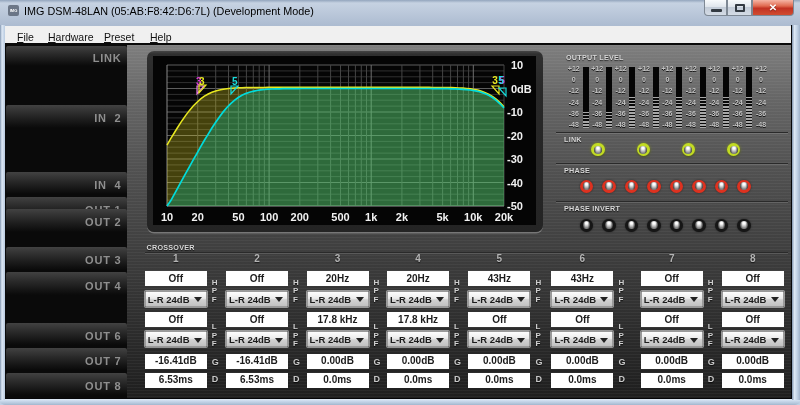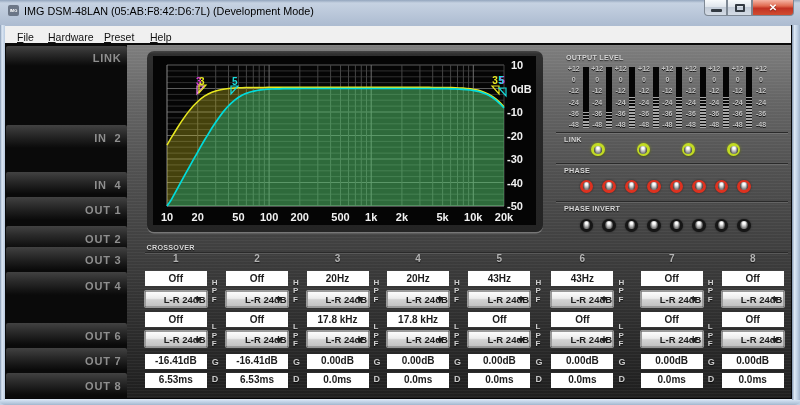--- a/index.html
+++ b/index.html
@@ -35,21 +35,21 @@
 .led { position:absolute; width:13.4px; height:13.4px; border-radius:50%; box-shadow:0 0 2px rgba(0,0,0,0.55); }
 .led.link { background:#c2db24; box-shadow:0 0 3px rgba(150,170,30,0.8),0 1px 2px rgba(0,0,0,0.5); }
 .led.mute { background:#dd3220; box-shadow:0 0 2px rgba(0,0,0,0.5); }
 .led.phase { background:#161616; }
 .ball { position:absolute; left:2.8px; top:2.8px; width:7.8px; height:7.8px; border-radius:50%;
   background:linear-gradient(90deg, rgba(40,40,40,0.65) 0, rgba(40,40,40,0) 32% 68%, rgba(40,40,40,0.65) 100%),
              radial-gradient(circle at 50% 26%, #ffffff 0 13%, #c9c9c9 40%, #858585 70%, #a8a8a8 100%);
   box-shadow:inset 0 0 1px rgba(0,0,0,0.6); }
 .xnum { position:absolute; text-align:center; font-size:10px; font-weight:bold; color:#b4b4b4; text-shadow:0 1px 1px rgba(0,0,0,0.6); }
 .xbox { position:absolute; background:#fff; text-align:center; font-size:10px; font-weight:bold; color:#1c1c1c; }
-.xdrop { position:absolute; background:linear-gradient(180deg,#fdfdfd 0,#ececec 45%,#d2d2d2 55%,#c2c2c2 100%); border:1px solid #9a9a9a; box-shadow:0 0 0 1px rgba(255,255,255,0.5); border-radius:1px; text-align:left; padding-left:18px; font-size:9.5px; font-weight:bold; color:#1c1c1c; }
+.xdrop { position:absolute; background:linear-gradient(180deg,#fdfdfd 0,#ececec 45%,#d2d2d2 55%,#c2c2c2 100%); border:1px solid #9a9a9a; box-shadow:0 0 0 1px rgba(255,255,255,0.5); border-radius:1px; text-align:left; padding-left:2px; font-size:9.5px; font-weight:bold; color:#1c1c1c; }
 .arr { position:absolute; right:4px; top:50%; margin-top:-1.5px; width:0; height:0; border-left:4px solid transparent; border-right:4px solid transparent; border-top:5px solid #222; }
 .xlet { position:absolute; font-size:8px; font-weight:bold; color:#d0d0d0; text-shadow:0 1px 1px rgba(0,0,0,0.7); }
 .xlet2 { position:absolute; font-size:9px; font-weight:bold; color:#c8c8c8; text-shadow:0 1px 1px rgba(0,0,0,0.7); }
 .brd { position:absolute; }
 </style></head>
 <body>
 <div class="titlebar">
   <div class="ticon">IMG</div>
   <div class="ttext">IMG DSM-48LAN (05:AB:F8:42:D6:7L) (Development Mode)</div>
 </div>
@@ -66,24 +66,24 @@
   <span class="mi" style="left:12px;"><u>F</u>ile</span>
   <span class="mi" style="left:43px;"><u>H</u>ardware</span>
   <span class="mi" style="left:99px;"><u>P</u>reset</span>
   <span class="mi" style="left:145px;"><u>H</u>elp</span>
 </div>
 <div class="content">
  <div class="metal"></div>
 </div>
 <div id="abs" style="position:absolute;left:0;top:0;width:800px;height:405px;">
 <div class="sbtn" style="top:46.0px;height:19.5px;">LINK</div>
-<div class="sbtn" style="top:125px;height:22.5px;">IN&nbsp;&nbsp;2</div>
+<div class="sbtn" style="top:105px;height:22.5px;">IN&nbsp;&nbsp;2</div>
 <div class="sbtn" style="top:171.9px;height:22.5px;">IN&nbsp;&nbsp;4</div>
 <div class="sbtn" style="top:197.0px;height:22.5px;">OUT&nbsp;1</div>
-<div class="sbtn" style="top:226px;height:22.5px;">OUT&nbsp;2</div>
+<div class="sbtn" style="top:209px;height:22.5px;">OUT&nbsp;2</div>
 <div class="sbtn" style="top:247.2px;height:22.5px;">OUT&nbsp;3</div>
 <div class="sbtn" style="top:272.3px;height:22.5px;">OUT&nbsp;4</div>
 <div class="sbtn" style="top:322.5px;height:22.5px;">OUT&nbsp;6</div>
 <div class="sbtn" style="top:347.6px;height:22.5px;">OUT&nbsp;7</div>
 <div class="sbtn" style="top:372.7px;height:22.5px;">OUT&nbsp;8</div>
 <div class="bezel"></div>
 <svg width="383" height="169" viewBox="153 56 383 169" style="position:absolute;left:153px;top:56px;">
 <rect x="153" y="56" width="383" height="169" fill="#050505"></rect>
 <line x1="167" y1="65.0" x2="504.0" y2="65.0" stroke="#5e5e5e" stroke-width="1"></line>
 <line x1="167" y1="70.9" x2="504.0" y2="70.9" stroke="#313131" stroke-width="1"></line>

